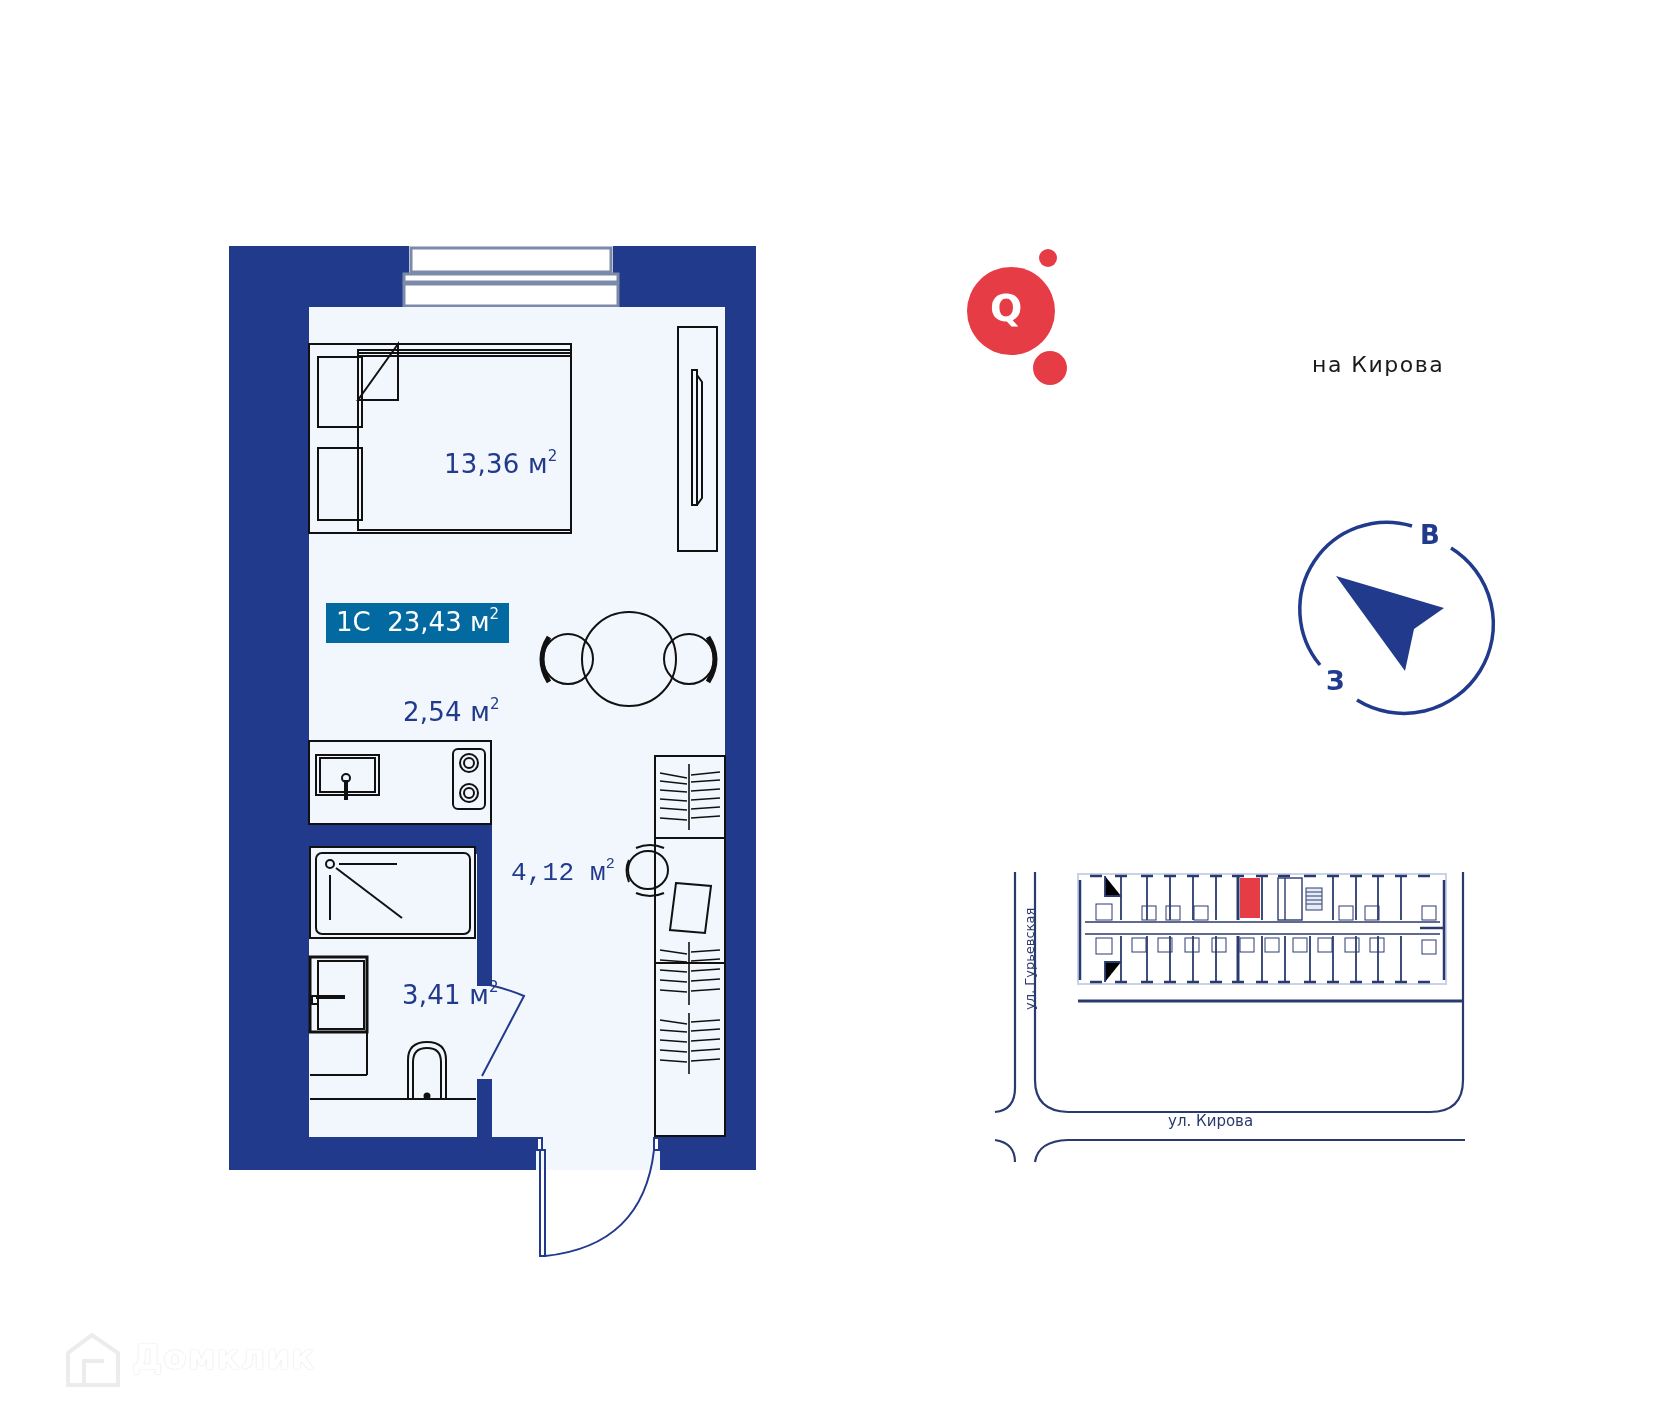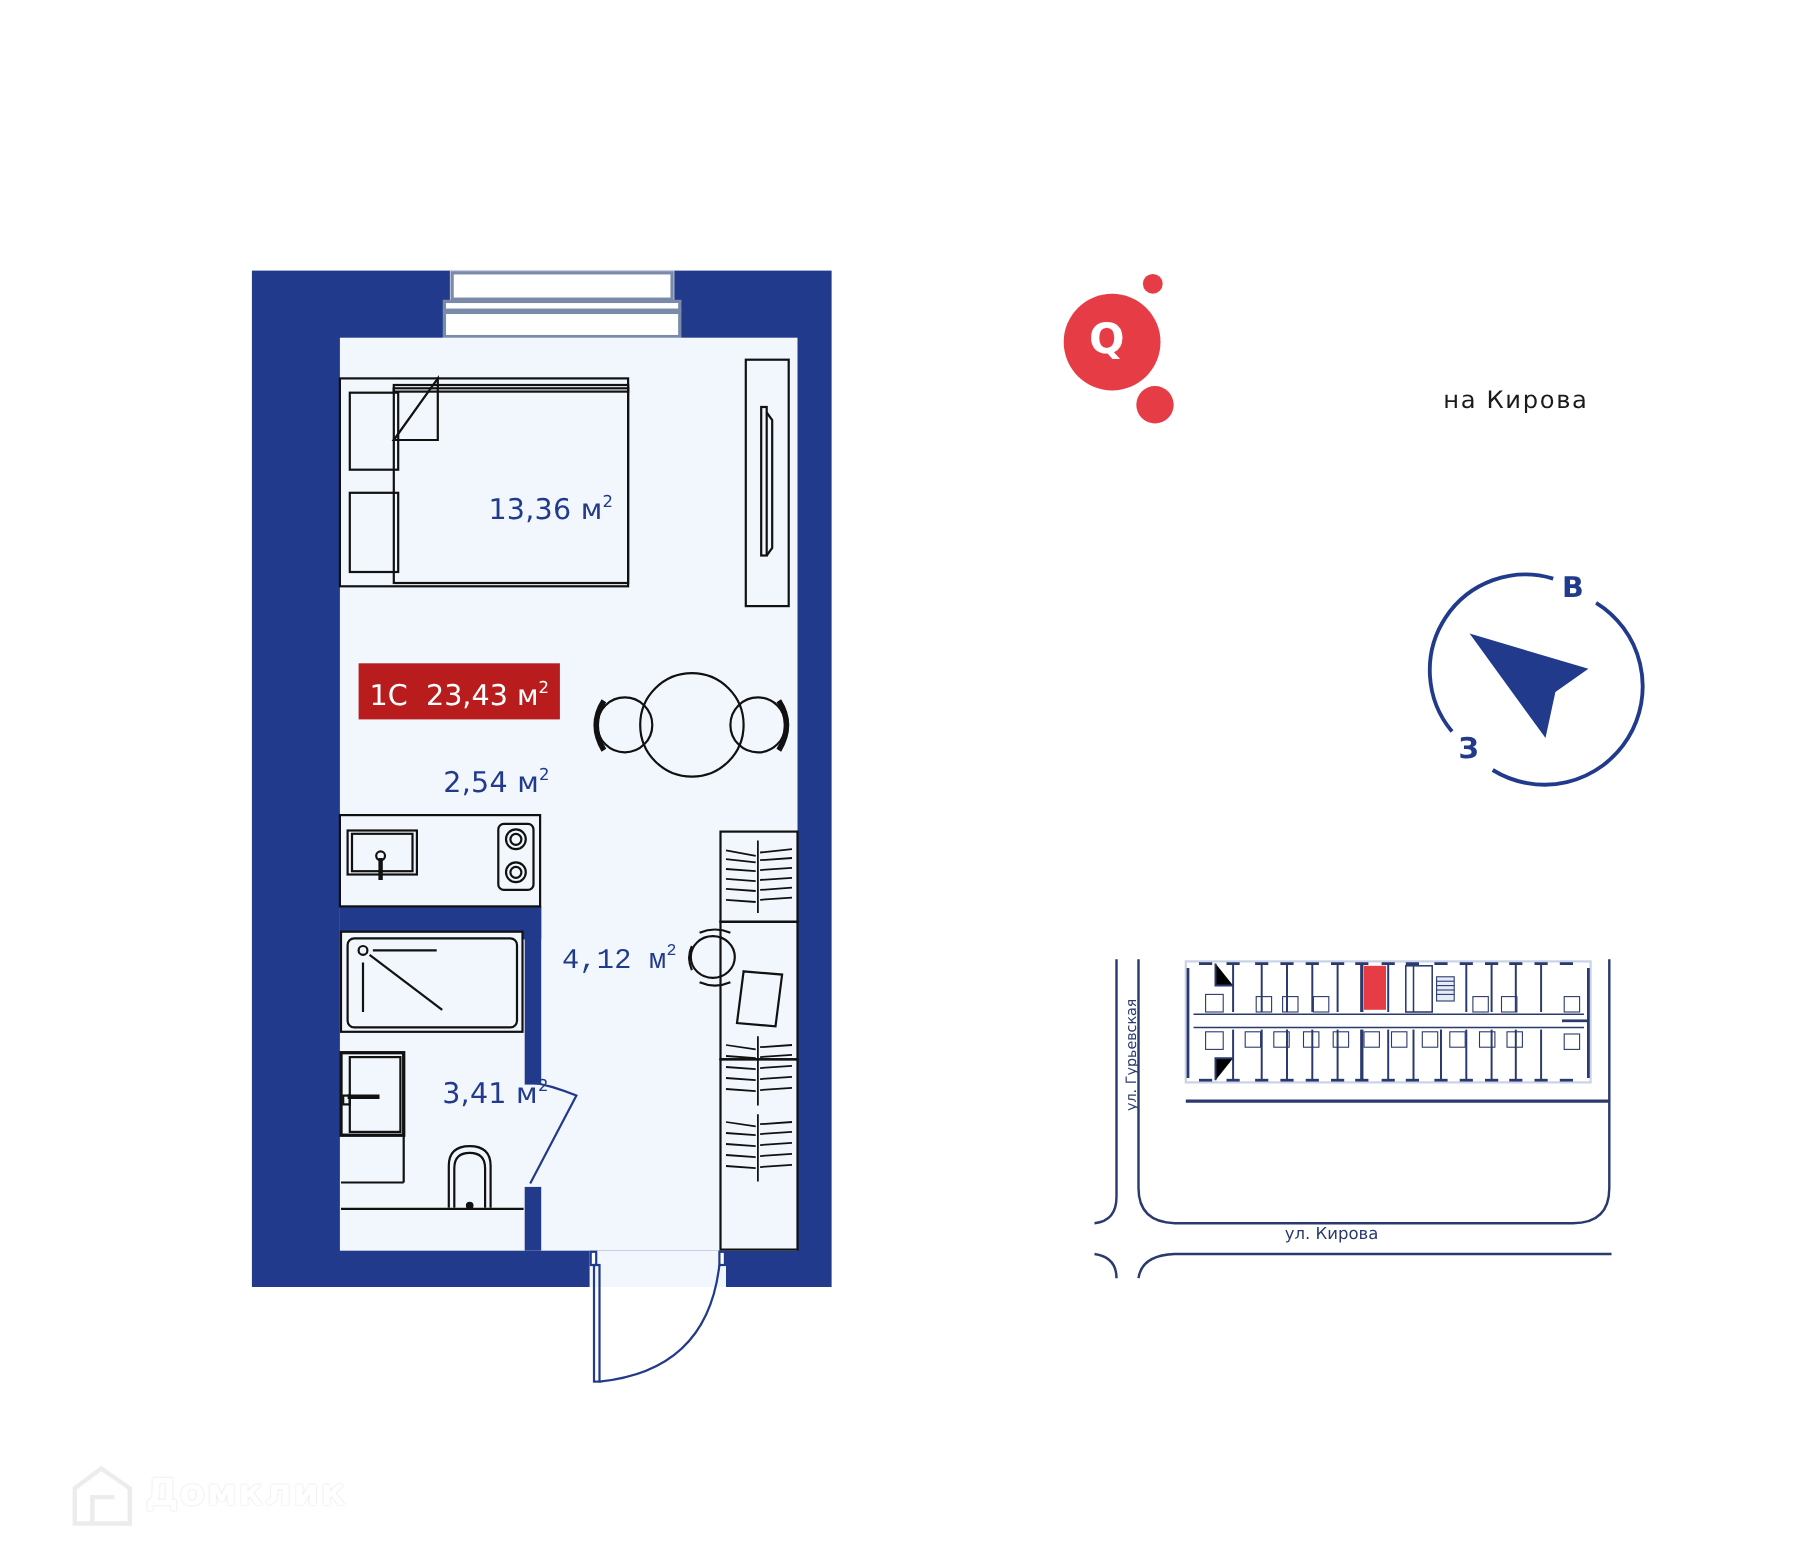--- a/index.html
+++ b/index.html
@@ -1,21 +1,21 @@
 <!DOCTYPE html>
 <html><head>
 <meta charset="utf-8">
 <style>
   html,body{margin:0;padding:0;background:#ffffff;}
   body{width:1654px;height:1418px;position:relative;overflow:hidden;font-family:"DejaVu Sans","Liberation Sans",sans-serif;}
   .abs{position:absolute;}
   svg{position:absolute;left:0;top:0;}
   .area-label{position:absolute;color:#213a8c;font-size:26px;white-space:nowrap;letter-spacing:0.2px;}
   .area-label sup{font-size:15px;vertical-align:top;position:relative;top:-2px;}
-  .badge{position:absolute;background:#b91c1c;color:#ffffff;font-size:26px;padding:15px 10px 6px 10px;white-space:nowrap;}
+  .badge{position:absolute;background:#0369a1;color:#ffffff;font-size:26px;padding:4px 10px 6px 10px;white-space:nowrap;}
   .badge sup{font-size:15px;vertical-align:top;position:relative;top:-2px;}
   .brand{position:absolute;color:#1a1a1a;font-weight:bold;font-size:70px;letter-spacing:2px;white-space:nowrap;line-height:1;}
   .brand-sub{position:absolute;color:#1a1a1a;font-size:22px;letter-spacing:1.5px;white-space:nowrap;}
   .compass-letter{position:absolute;color:#213a8c;font-weight:bold;font-size:26px;}
   .street{position:absolute;color:#2b3a6e;font-size:15px;white-space:nowrap;}
   .street-v{position:absolute;color:#2b3a6e;font-size:13px;white-space:nowrap;transform:rotate(-90deg);transform-origin:left top;}
   .watermark{position:absolute;color:#ffffff;font-size:34px;font-weight:bold;letter-spacing:1px;text-shadow:0 0 2px #e6e6e6,0 0 1px #dddddd;white-space:nowrap;}
 </style>
 </head>
 <body>

